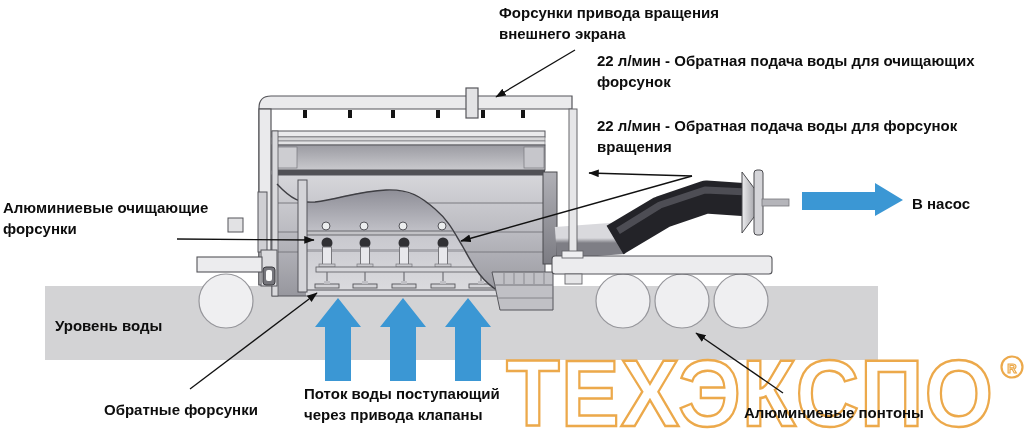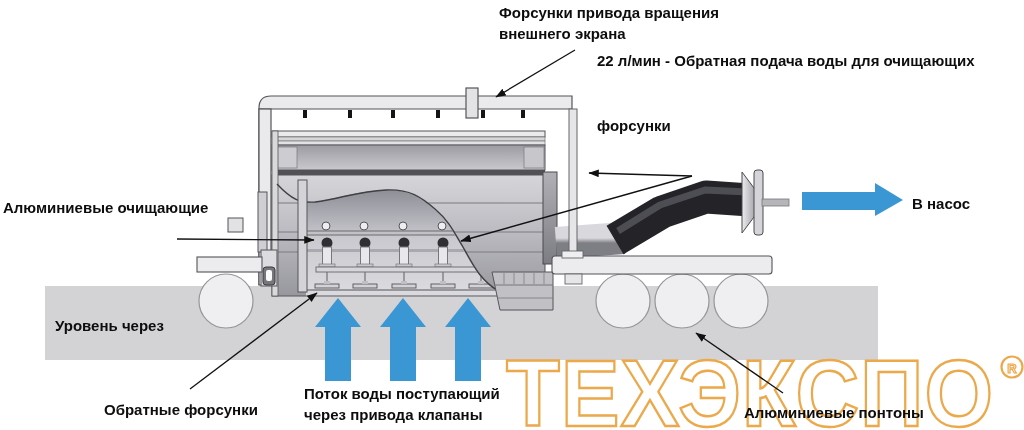--- a/index.html
+++ b/index.html
@@ -216,28 +216,31 @@
     <line x1="783" y1="393" x2="696" y2="333" marker-end="url(#ah)"></line>
   </g>
 </svg>
 
   <div class="lbl" style="left:499px;top:3px">
     <div>Форсунки привода вращения</div>
     <div>внешнего экрана</div>
   </div>
   <div class="lbl" style="left:597px;top:51px">
     <div>22 л/мин - Обратная подача воды для очищающих</div>
+    <div>форсунок</div>
   </div>
   <div class="lbl" style="left:597px;top:116px">
-    <div>форсунки</div>
+    <div>22 л/мин - Обратная подача воды для форсунок</div>
+    <div>вращения</div>
   </div>
   <div class="lbl" style="left:3px;top:198px">
     <div>Алюминиевые очищающие</div>
+    <div>форсунки</div>
   </div>
   <div class="lbl" style="left:912px;top:194px">В насос</div>
-  <div class="lbl" style="left:55px;top:316px">Уровень через</div>
+  <div class="lbl" style="left:55px;top:316px">Уровень воды</div>
   <div class="lbl" style="left:104px;top:400px">Обратные форсунки</div>
   <div class="lbl" style="left:304px;top:384px">
     <div>Поток воды поступающий</div>
     <div>через привода клапаны</div>
   </div>
   <div class="lbl" style="left:744px;top:403px">Алюминиевые понтоны</div>
 </div>
 
 </body></html>

